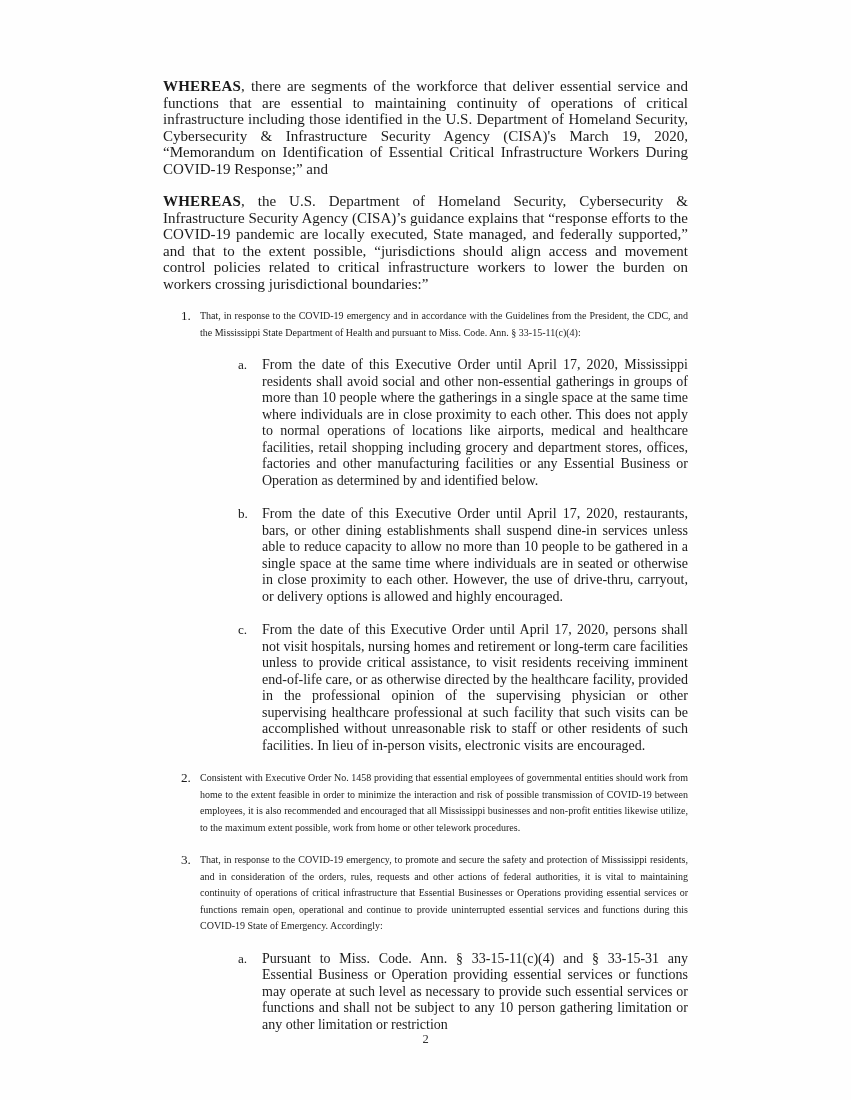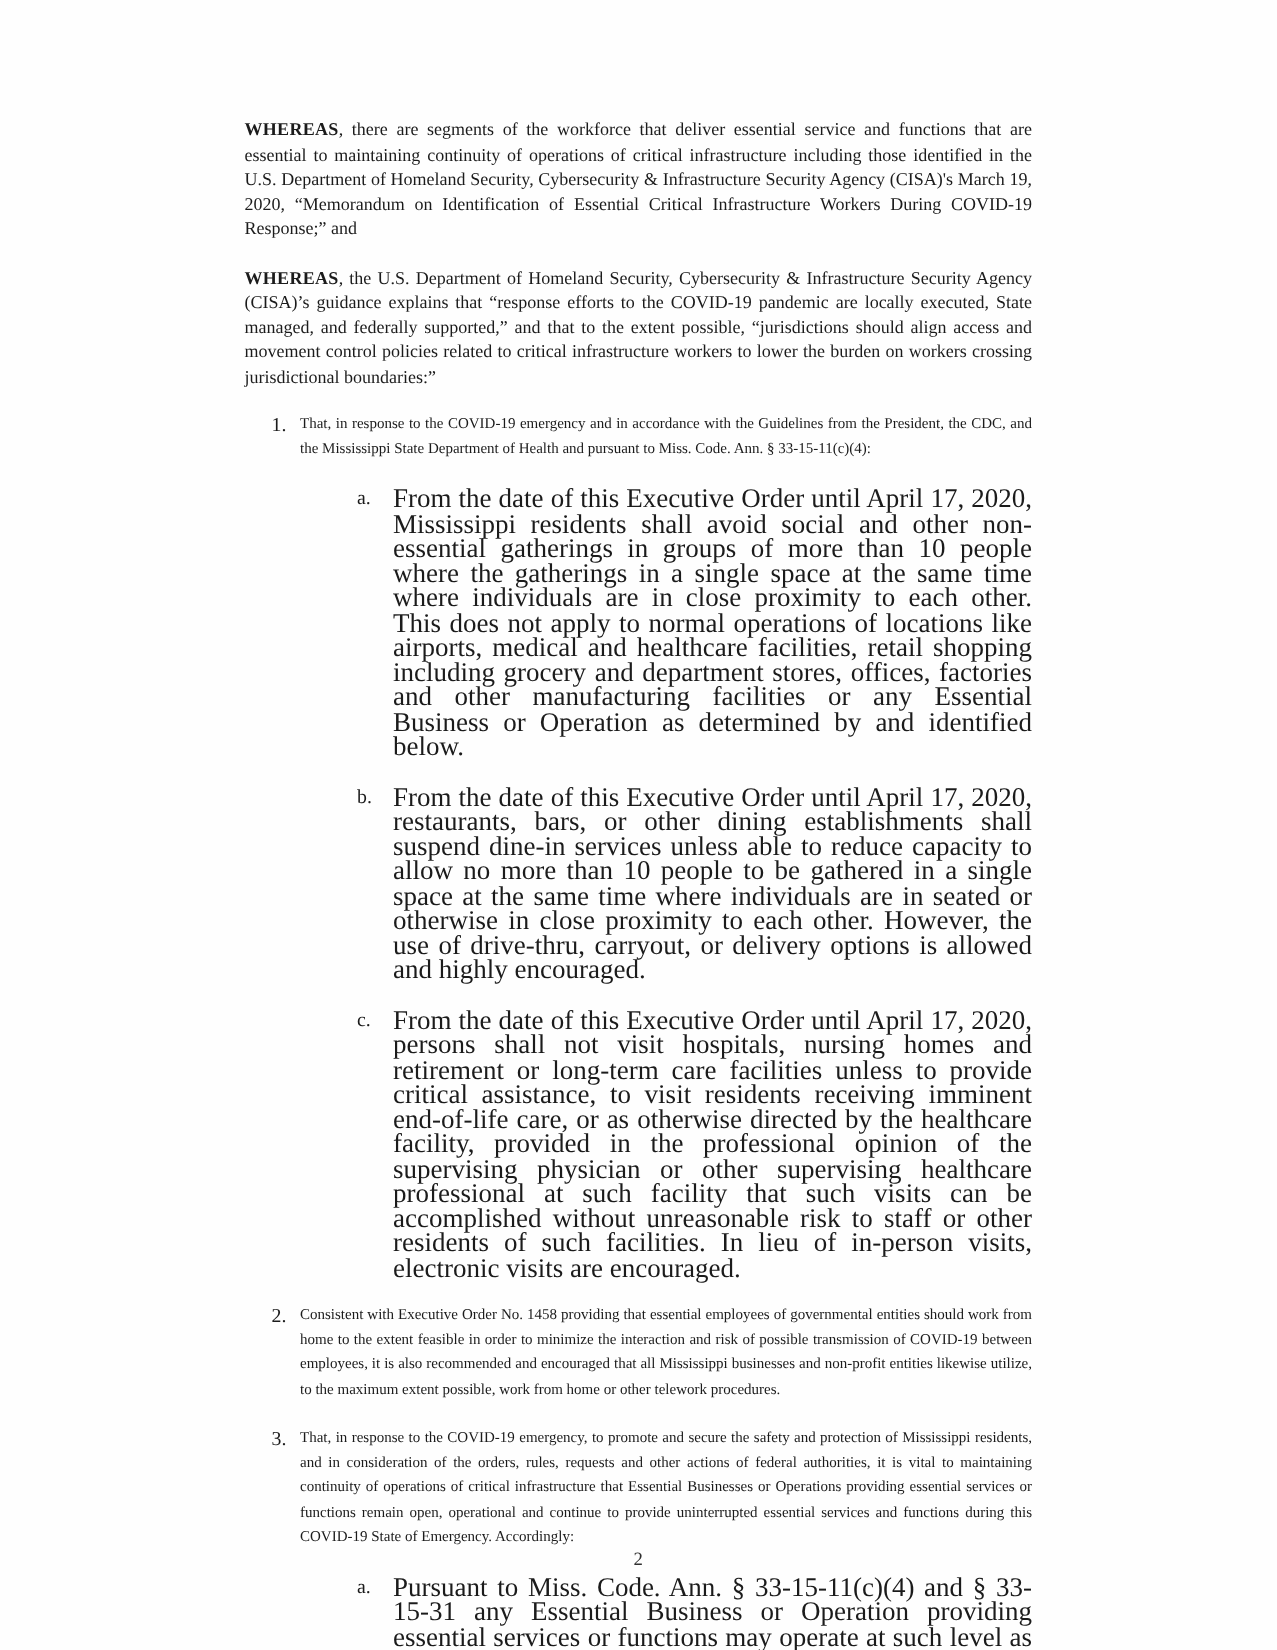--- a/index.html
+++ b/index.html
@@ -20,21 +20,21 @@
     overflow: hidden;
   }
   .content {
     position: absolute;
     left: 163px;
     top: 78px;
     width: 525px;
   }
   p.para {
     margin: 0 0 16px 0;
-    font-size: 12px;
+    font-size: 15px;
     line-height: 16.5px;
     text-align: justify;
     text-justify: inter-word;
   }
   p.para:last-child { margin-bottom: 0; }
   .lead {
     font-weight: bold;
     letter-spacing: 0.2px;
   }
   ol.numlist {
@@ -75,21 +75,21 @@
   ol.alphalist > li:last-child { margin-bottom: 0; }
   ol.alphalist > li > .marker {
     position: absolute;
     left: 14px;
     top: 0;
     width: 22px;
     font-size: 13.2px;
     line-height: 16.5px;
   }
   ol.alphalist > li > .body {
-    font-size: 18px;
+    font-size: 14px;
     line-height: 16.5px;
     text-align: justify;
     text-justify: inter-word;
   }
   .page-number {
     position: absolute;
     left: 0;
     right: 0;
     top: 1032px;
     text-align: center;

